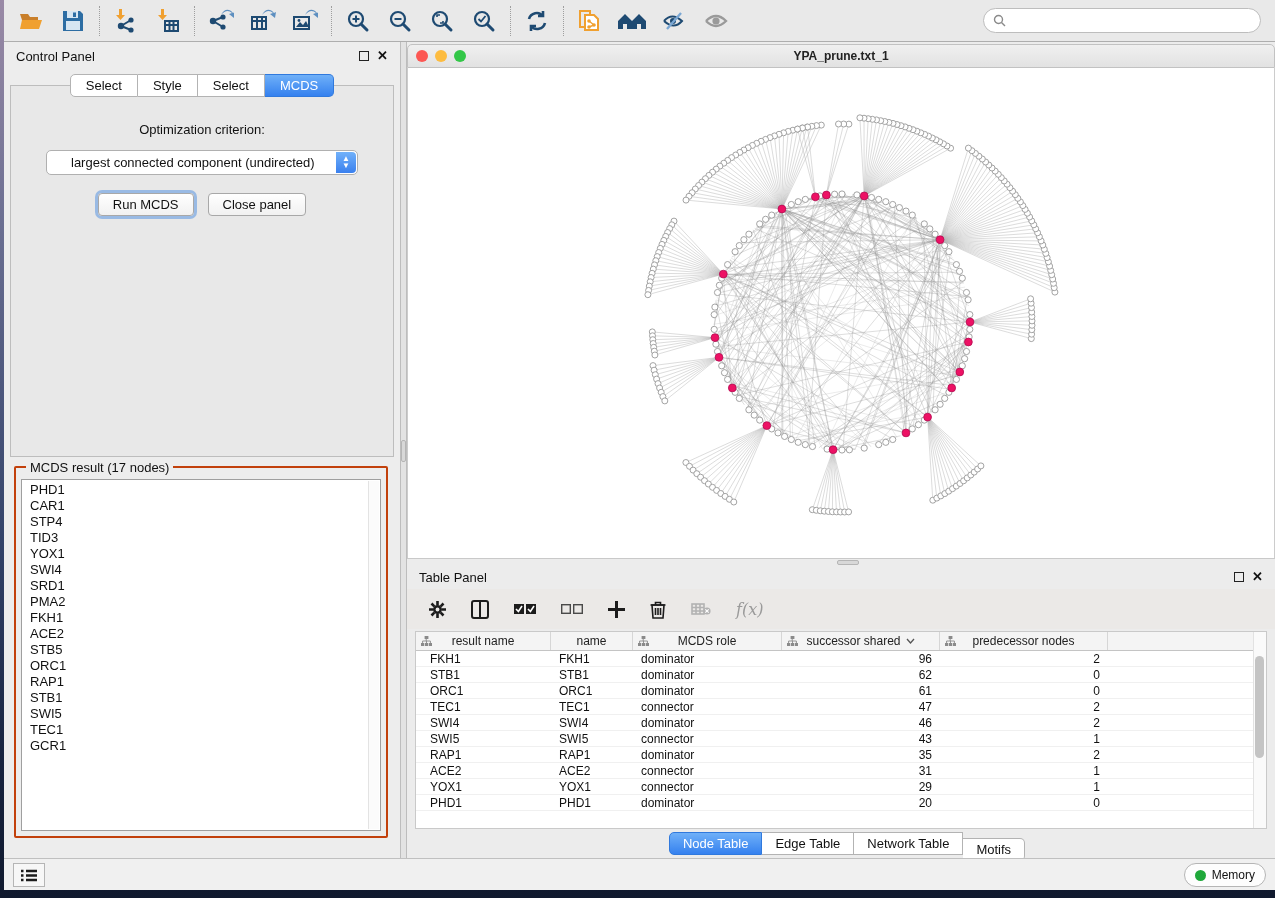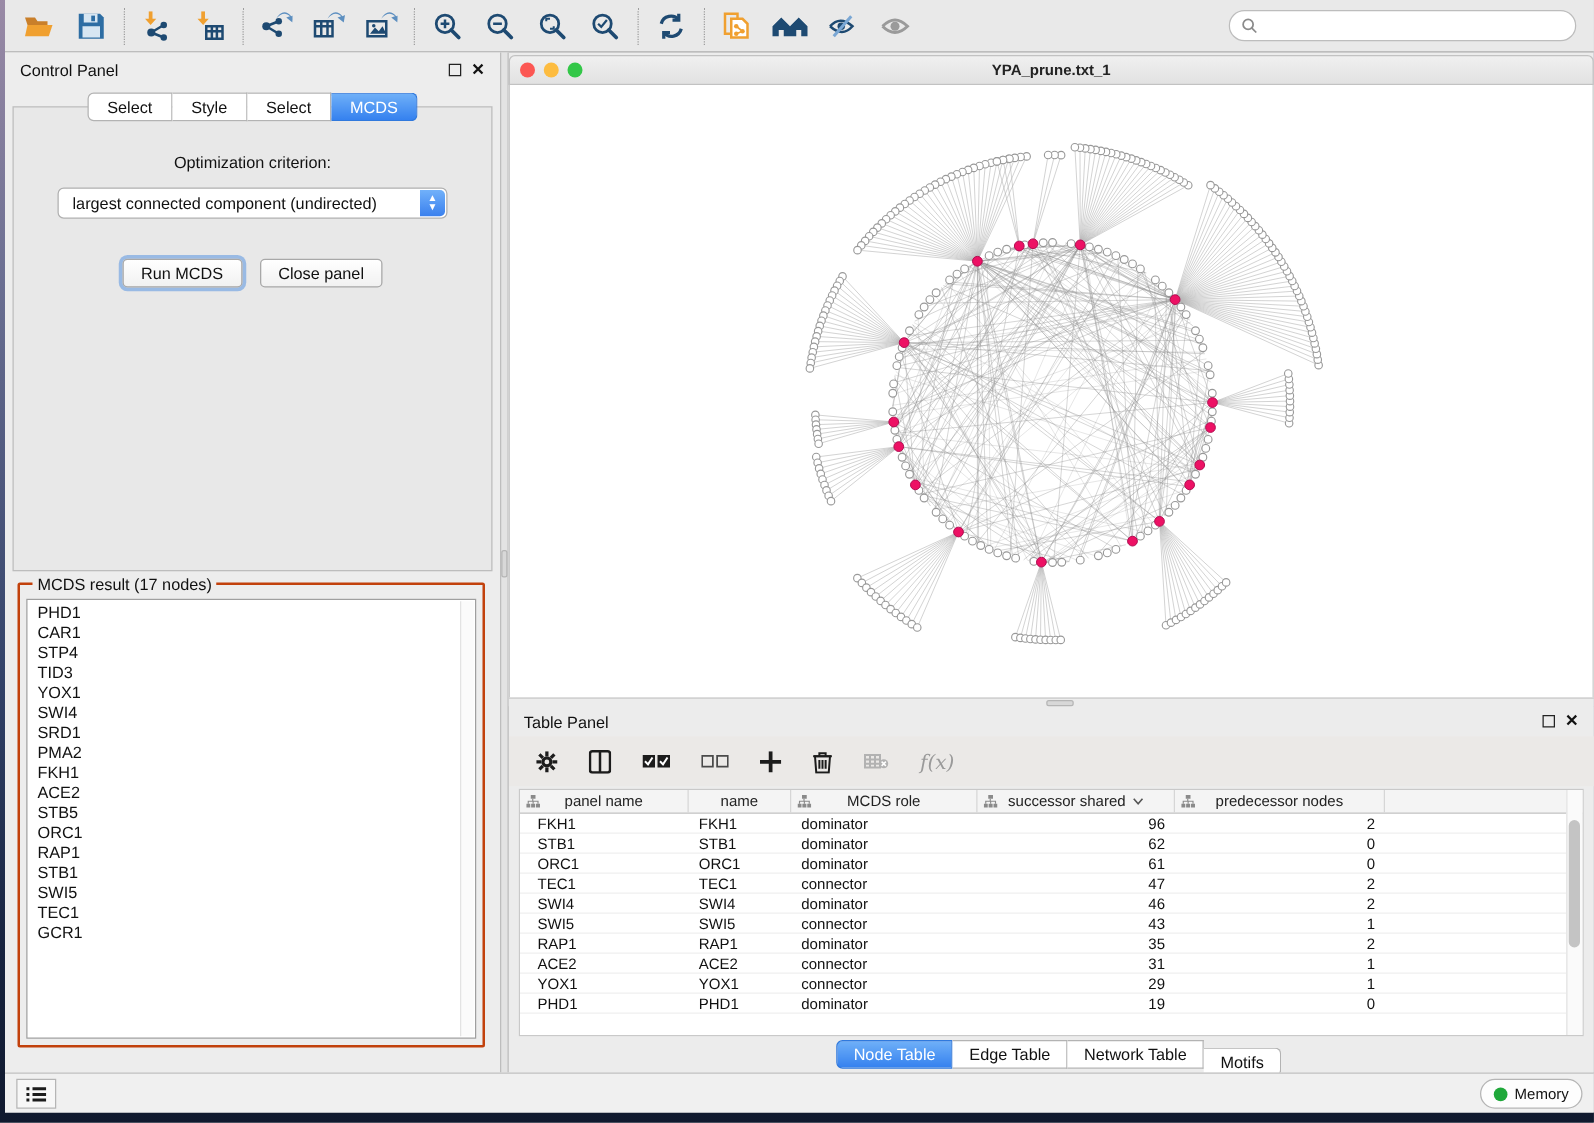--- a/index.html
+++ b/index.html
@@ -30,25 +30,25 @@
   .close-icon { font-size:13px; font-weight:bold; color:#111; line-height:10px; }
   #cp-tabs { display:flex; justify-content:center; position:relative; z-index:2; margin-top:4px; }
   .cp-tab { font-size:13px; padding:3px 15px; background:#fff; border:1px solid #b3b3b3; border-left:none; color:#111; }
   .cp-tab:first-child { border-left:1px solid #b3b3b3; border-radius:5px 0 0 5px; }
   .cp-tab:last-child { border-radius:0 5px 5px 0; }
   .cp-tab.selected { background:linear-gradient(#6fb0f8,#3581ef); color:#fff; border-color:#3079dd; }
   #cp-pane { position:relative; margin:-12px 6px 0 6px; padding-top:12px; border:1px solid #bdbdbd;
     background:#e8e8e8; height:372px; }
   #opt-label { text-align:center; font-size:13px; margin-top:24px; color:#111; }
   #opt-select { position:relative; margin:13px auto 0 auto; width:312px; height:25px; background:#fff;
-    border:1px solid #b0b0b0; border-radius:5px; font-size:13px; color:#111; display:flex; align-items:center; padding-left:11px; }
+    border:1px solid #b0b0b0; border-radius:5px; font-size:13px; color:#111; display:flex; align-items:center; padding-left:24px; }
   #opt-stepper { position:absolute; right:1px; top:1px; bottom:1px; width:20px; border-radius:0 4px 4px 0;
     background:linear-gradient(#71b1fa,#3a80ee); display:flex; flex-direction:column; align-items:center; justify-content:center; gap:1px; }
   #opt-stepper span { color:#fff; font-size:8px; line-height:6px; }
-  #cp-buttons { display:flex; justify-content:center; gap:14px; margin-top:32px; }
+  #cp-buttons { display:flex; justify-content:center; gap:14px; margin-top:18px; }
   .cp-btn { font-size:13px; color:#111; background:linear-gradient(#ffffff,#f1f1f1);
     border:1px solid #a8a8a8; border-radius:4px; padding:3px 14px; }
   .cp-btn.focus-ring { box-shadow:0 0 0 3px rgba(100,155,225,.6); }
 
   #result-group { position:absolute; left:10px; right:12px; top:424px; height:372px;
     border:2px solid #c2410c; border-radius:2px; }
   #result-title { position:absolute; top:-8px; left:10px; background:#ededed; padding:0 4px; font-size:13px; color:#111; }
   #result-list { position:absolute; left:5px; right:5px; top:11px; bottom:5px; background:#fff;
     border:1px solid #9f9f9f; overflow:hidden; }
   .result-item { font-size:13px; line-height:16px; padding-left:8px; color:#111; }
@@ -1113,21 +1113,21 @@
               <div class="th">
                 <svg width="11" height="11" viewBox="0 0 11 11" class="tree-ic">
                   <g fill="#8a8a8a">
                     <rect x="3.6" y="0" width="3.8" height="3"></rect>
                     <rect x="0" y="7" width="3.2" height="3"></rect>
                     <rect x="3.9" y="7" width="3.2" height="3"></rect>
                     <rect x="7.8" y="7" width="3.2" height="3"></rect>
                     <path d="M5.2 3 v2 M1.6 7 V5 h7.8 V7 M5.5 5 v2" stroke="#8a8a8a" stroke-width="0.9" fill="none"></path>
                   </g>
                 </svg>
-                <span>panel name</span>
+                <span>result name</span>
               </div>
               <div class="th">
                 <span>name</span>
               </div>
               <div class="th">
                 <svg width="11" height="11" viewBox="0 0 11 11" class="tree-ic">
                   <g fill="#8a8a8a">
                     <rect x="3.6" y="0" width="3.8" height="3"></rect>
                     <rect x="0" y="7" width="3.2" height="3"></rect>
                     <rect x="3.9" y="7" width="3.2" height="3"></rect>
@@ -1236,21 +1236,21 @@
                 <div class="td c1">YOX1</div>
                 <div class="td c2">connector</div>
                 <div class="td num">29</div>
                 <div class="td num">1</div>
                 <div></div>
               </div>
               <div class="tr">
                 <div class="td c0">PHD1</div>
                 <div class="td c1">PHD1</div>
                 <div class="td c2">dominator</div>
-                <div class="td num">19</div>
+                <div class="td num">20</div>
                 <div class="td num">0</div>
                 <div></div>
               </div>
             </div>
           <div id="tbl-scroll">
               <div id="tbl-thumb"></div>
             </div>
         </div>
         <div id="tp-tabs">
             <div class="tp-tab selected">Node Table</div>

